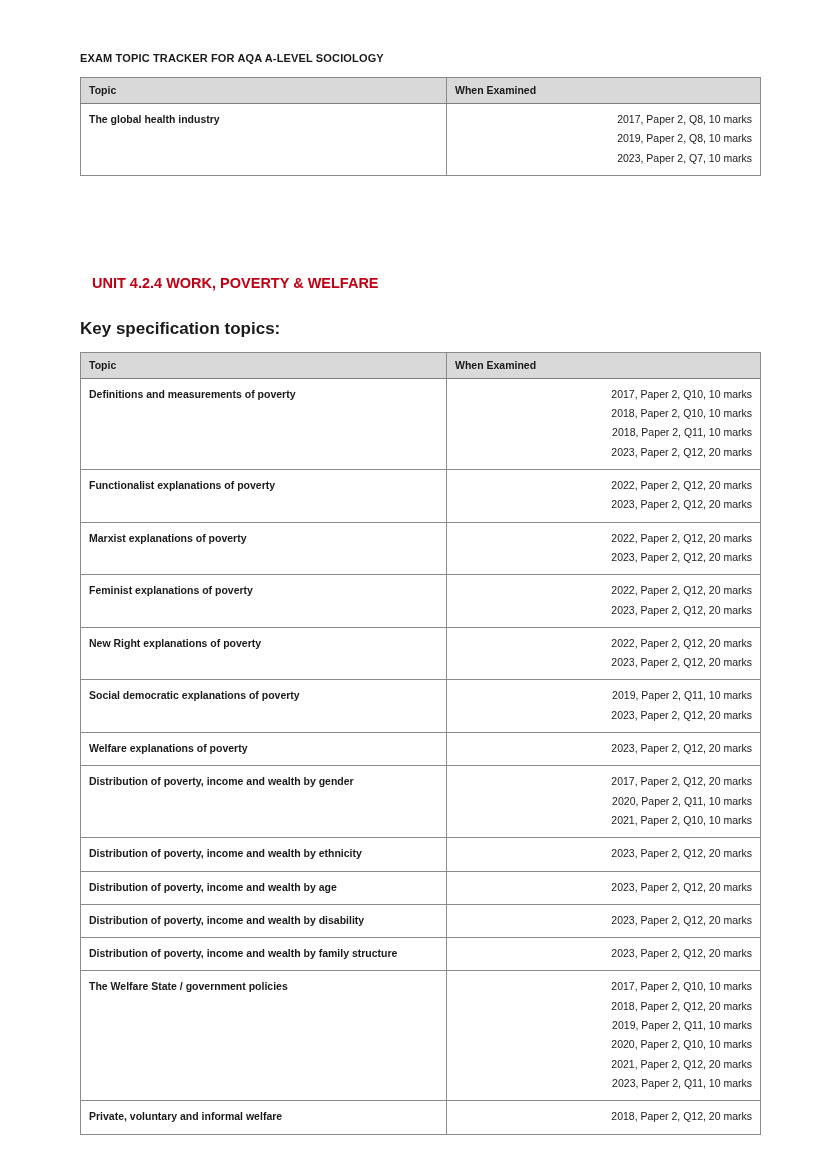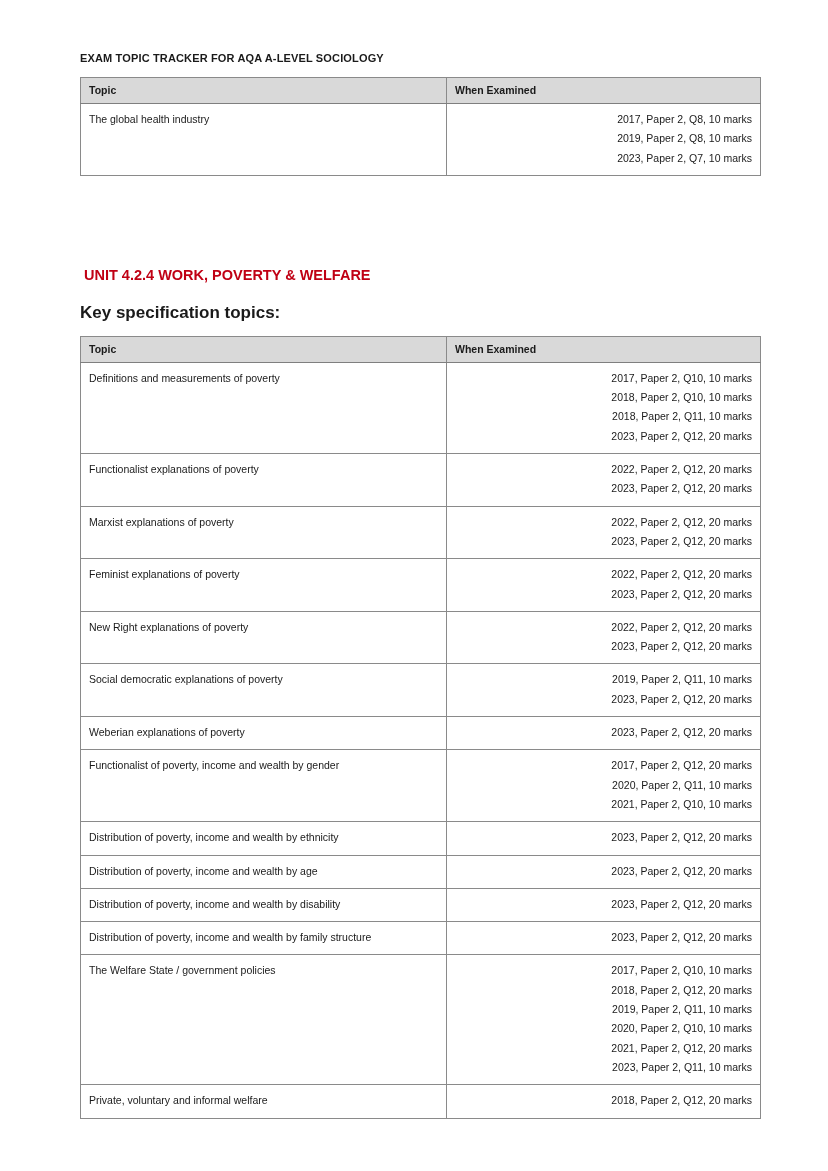--- a/index.html
+++ b/index.html
@@ -38,21 +38,21 @@
     letter-spacing: 0.15px;
     color: #1a1a1a;
     margin: 0;
     padding-top: 52px;
     line-height: 13px;
   }
   .unit-heading {
     font-size: 14.5px;
     font-weight: bold;
     color: #c00014;
-    margin: 4px;
+    margin: 12px;
     line-height: 18px;
   }
   .sub-heading {
     font-size: 17px;
     font-weight: bold;
     color: #1a1a1a;
     margin: 0;
     line-height: 15px;
   }
 
@@ -84,21 +84,21 @@
   }
   table.tracker thead th {
     background: #d9d9d9;
     font-weight: bold;
     font-size: 10.5px;
     line-height: 14px;
     padding: 5px 8px 6px 8px;
     border-bottom: 1px solid #7f7f7f;
   }
   table.tracker td.topic-cell {
-    font-weight: normal;
+    font-weight: bold;
   }
   table.tracker td.when-cell {
     font-weight: normal;
   }
   .when-line {
     display: block;
     white-space: nowrap;
     text-align: right;
   }
   .topic-text { display: block; }
@@ -211,29 +211,29 @@
             <td class="topic-cell">
               <span class="topic-text">Social democratic explanations of poverty</span>
             </td>
             <td class="when-cell">
               <span class="when-line">2019, Paper 2, Q11, 10 marks</span>
               <span class="when-line">2023, Paper 2, Q12, 20 marks</span>
             </td>
           </tr>
           <tr>
             <td class="topic-cell">
-              <span class="topic-text">Weberian explanations of poverty</span>
-            </td>
-            <td class="when-cell">
-              <span class="when-line">2023, Paper 2, Q12, 20 marks</span>
-            </td>
-          </tr>
-          <tr>
-            <td class="topic-cell">
-              <span class="topic-text">Functionalist of poverty, income and wealth by gender</span>
+              <span class="topic-text">Welfare explanations of poverty</span>
+            </td>
+            <td class="when-cell">
+              <span class="when-line">2023, Paper 2, Q12, 20 marks</span>
+            </td>
+          </tr>
+          <tr>
+            <td class="topic-cell">
+              <span class="topic-text">Distribution of poverty, income and wealth by gender</span>
             </td>
             <td class="when-cell">
               <span class="when-line">2017, Paper 2, Q12, 20 marks</span>
               <span class="when-line">2020, Paper 2, Q11, 10 marks</span>
               <span class="when-line">2021, Paper 2, Q10, 10 marks</span>
             </td>
           </tr>
           <tr>
             <td class="topic-cell">
               <span class="topic-text">Distribution of poverty, income and wealth by ethnicity</span>

